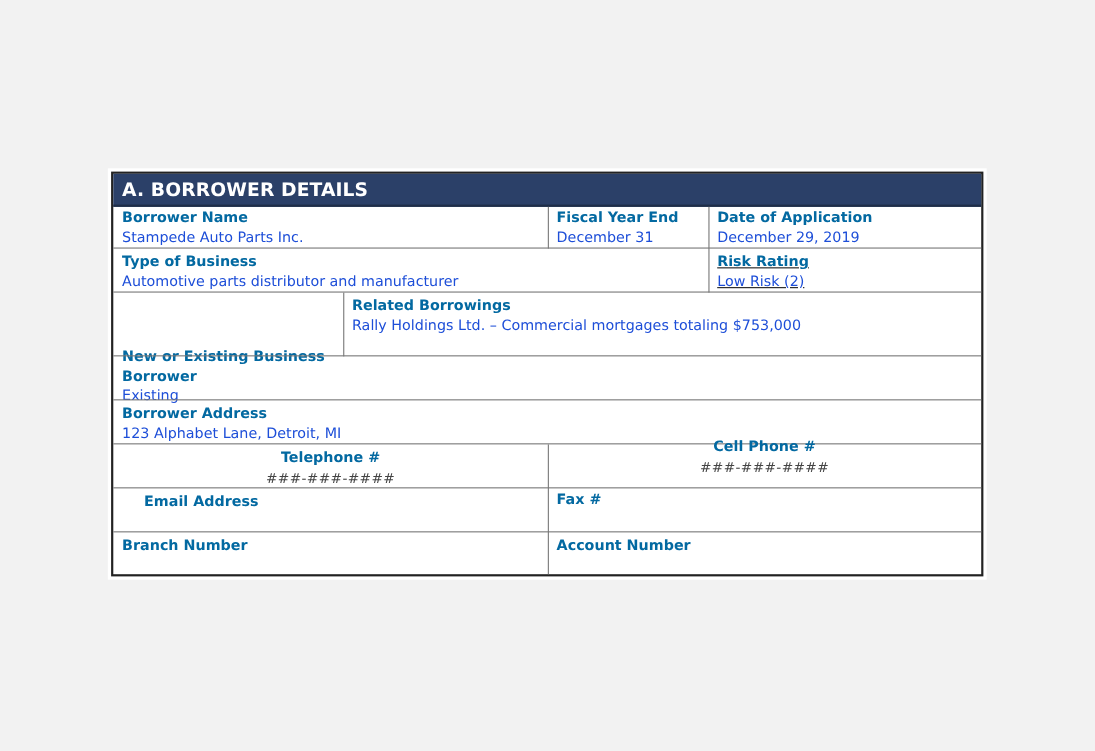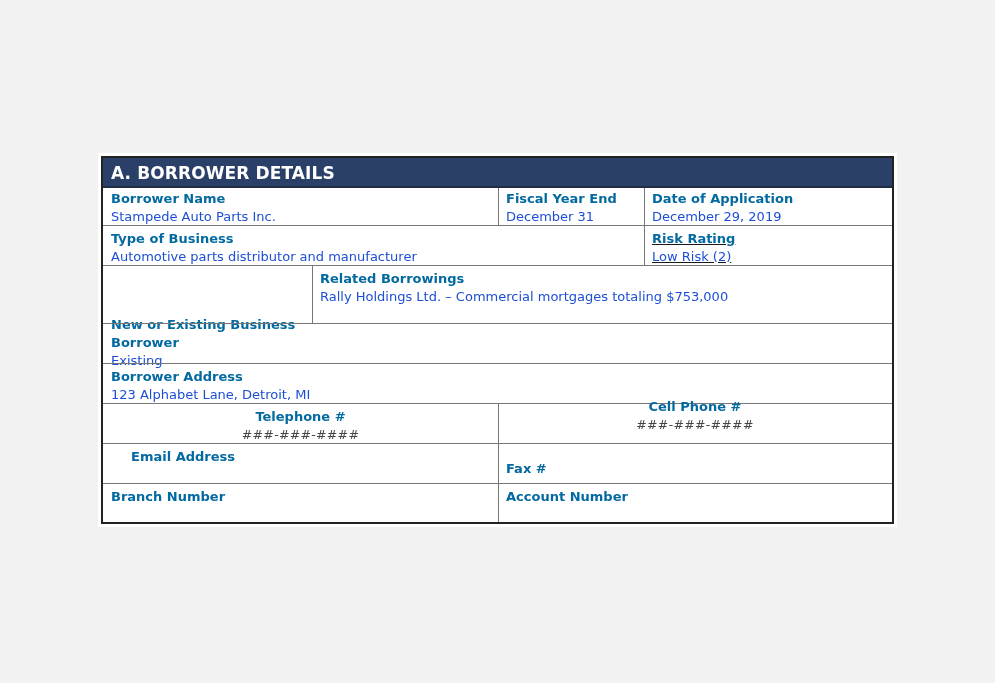--- a/index.html
+++ b/index.html
@@ -111,21 +111,21 @@
   <div class="cell" style="left:395px; top:238px; width:394px; height:38px;text-align:center;">
     <span class="lbl">Cell Phone #</span>
     <span class="val mono">###-###-####</span>
   </div>
   <div class="hline" style="top:285px;"></div>
 
   <div class="cell" style="left:0; top:288px; width:395px; height:38px;margin-left:20px;">
     <span class="lbl">Email Address</span>
     <span class="val"></span>
   </div>
-  <div class="cell" style="left:395px; top:300px; width:376px; height:38px;">
+  <div class="cell" style="left:395px; top:286px; width:376px; height:38px;">
     <span class="lbl">Fax #</span>
     <span class="val"></span>
   </div>
   <div class="hline" style="top:325px;"></div>
 
   <div class="cell" style="left:0; top:328px; width:395px; height:36px;">
     <span class="lbl">Branch Number</span>
     <span class="val"></span>
   </div>
   <div class="cell" style="left:395px; top:328px; width:394px; height:36px;">

